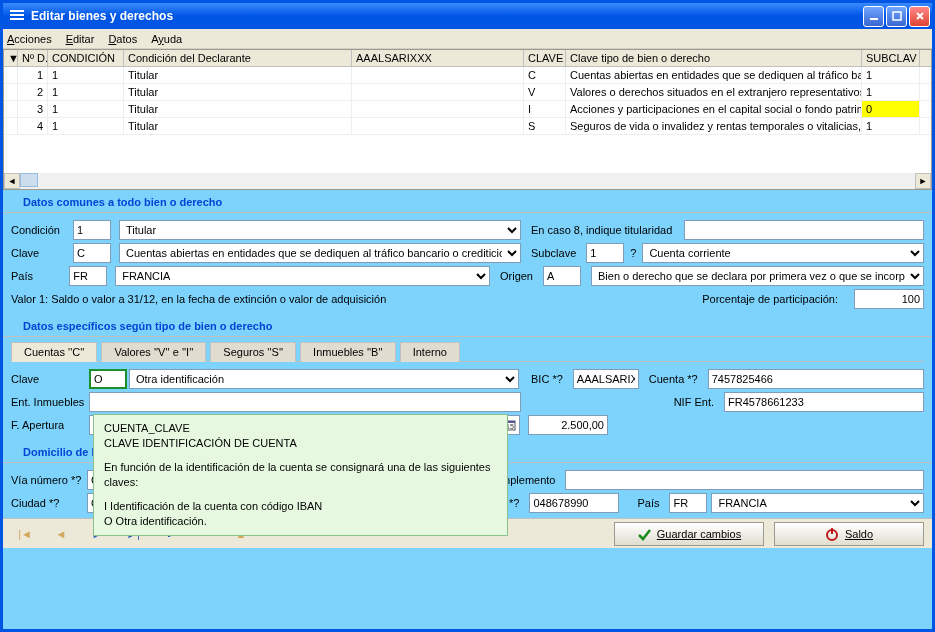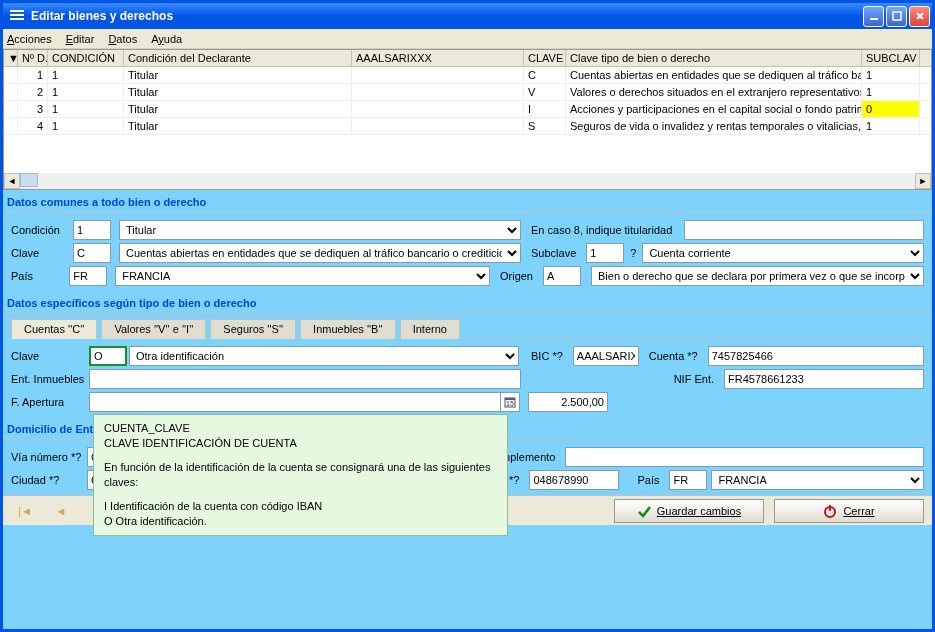--- a/index.html
+++ b/index.html
@@ -65,21 +65,21 @@
   .gridbody { }
   .grow { display:flex; border-bottom:1px solid #eee;}
   .gc { border-right:1px solid #eee; padding:2px 4px; font-size:11px; overflow:hidden; white-space:nowrap;}
   .gridfill { height: 38px; background:#fff;}
   .hscroll { height:16px; background:#ece9d8; display:flex; align-items:center;}
   .hscroll .sbtn { width:16px; height:16px; background:#ece9d8; border:1px solid #c0c0c0; display:flex;align-items:center;justify-content:center; font-size:9px;}
   .hscroll .track { flex:1; background:#f0f0f0; height:16px; position:relative;}
   
   
   .section { padding: 4px 8px 2px 8px;}
-  .section-title { color:#0046d5; font-weight:bold; font-size:11px; padding: 6px 8px 4px 4px; border-bottom:1px solid #c0c0c0;}
+  .section-title { color:#0046d5; font-weight:bold; font-size:11px; padding: 6px 8px 4px 20px; border-bottom:1px solid #c0c0c0;}
   .formrow { display:flex; align-items:center; margin: 3px 0;}
   .lbl { margin-right: 6px; white-space:nowrap;}
   input.tx, select.dd {
     font-family: Tahoma, Arial, sans-serif;
     font-size: 11px;
     border: 1px solid #7f9db9;
     background: #fff;
     height: 20px;
     padding: 1px 3px;
   }
@@ -256,20 +256,25 @@
         <span style="margin:0 6px">?</span>
         <select class="dd" style="flex:1"><option>Cuenta corriente</option></select>
       </div>
       <div class="formrow">
         <span class="lbl" style="width:56px">País</span>
         <input class="tx w40 inline-gap" value="FR" style="">
         <select class="dd" style="width:402px"><option>FRANCIA</option></select>
         <span class="lbl" style="margin-left:10px">Origen</span>
         <input class="tx w40" style="margin-left: 4px;" value="A">
         <select class="dd" style="flex:1;margin-left:10px"><option>Bien o derecho que se declara por primera vez o que se incorp</option></select>
+      </div>
+      <div class="formrow">
+        <span class="lbl" style="flex:1">Valor 1: Saldo o valor a 31/12, en la fecha de extinción o valor de adquisición</span>
+        <span class="lbl">Porcentaje de participación:</span>
+        <input class="tx w70 ralign" style="margin-left: 10px;" value="100">
       </div>
     </div>
 
     <div class="section-title">Datos específicos según tipo de bien o derecho</div>
     <div class="tabs">
       <div class="tab active">Cuentas ''C''</div>
       <div class="tab">Valores ''V'' e ''I''</div>
       <div class="tab">Seguros ''S''</div>
       <div class="tab">Inmuebles ''B''</div>
       <div class="tab">Interno</div>
@@ -341,21 +346,21 @@
         <span class="ic"><svg viewBox="0 0 14 14">
               <path d="M2 8 L6 12 L13 3" fill="none" stroke="#1a8a1a" stroke-width="2.5"></path>
             </svg></span>
         <span>Guardar cambios</span>
       </div>
       <div class="bigbtn">
         <span class="ic"><svg viewBox="0 0 14 14">
               <circle cx="7" cy="8" r="5" fill="none" stroke="#c01818" stroke-width="2"></circle>
               <line x1="7" y1="1" x2="7" y2="7" stroke="#c01818" stroke-width="2"></line>
             </svg></span>
-        <span>Cerrar</span>
+        <span>Saldo</span>
       </div>
     </div>
   </div>
 </div>
 
 <div class="tooltip">
   <div class="hdr">CUENTA_CLAVE</div>
   <div class="hdr">CLAVE IDENTIFICACIÓN DE CUENTA</div>
   <div style="height:8px"></div>
   <div>En función de la identificación de la cuenta se consignará una de las siguientes claves:</div>

